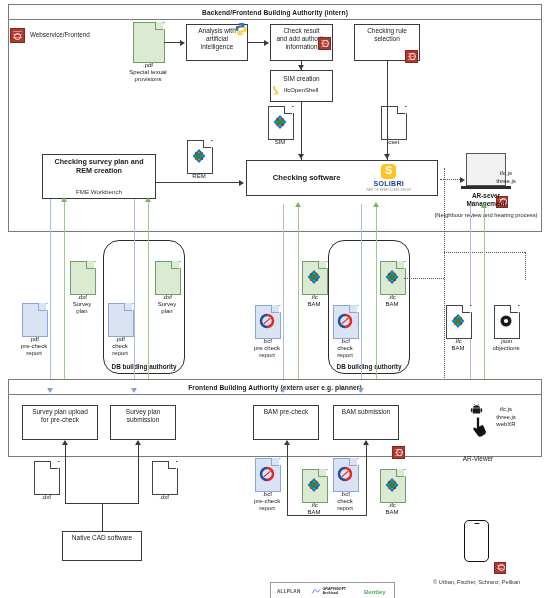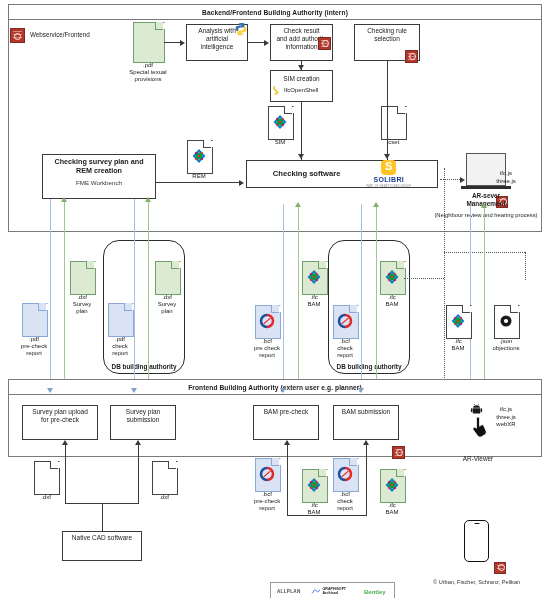--- a/index.html
+++ b/index.html
@@ -12,21 +12,21 @@
   .swim{border:1px solid #7a7a7a;background:#fff;}
   .swim-hdr{position:absolute;left:0;top:0;right:0;height:14px;
             border-bottom:1px solid #7a7a7a;background:#fff;
             font-size:6.6px;font-weight:bold;display:flex;align-items:center;
             justify-content:center;letter-spacing:.1px;}
   .db-cap{border:1px solid #2b2b2b;border-radius:16px;background:transparent;}
   .db-lbl{font-size:6.4px;font-weight:bold;text-align:center;}
 
   
   .pbox{border:1px solid #3a3a3a;background:#fff;display:flex;flex-direction:column;
-        align-items:center;justify-content:flex-start;text-align:center;
+        align-items:center;justify-content:space-between;text-align:center;
         font-size:6.5px;line-height:1.25;padding:2px;}
   .pbox.bold{font-weight:bold;font-size:7.2px;}
   .pbox .sub{font-weight:normal;font-size:6.2px;margin-top:4px;color:#333;}
 
   
   .file{position:absolute;}
   .file .sheet{position:relative;width:100%;height:100%;
        border:1px solid #444;background:#fff;}
   .file .sheet:after{content:"";position:absolute;right:-1px;top:-1px;
        border-style:solid;border-width:0 0 7px 7px;
@@ -200,21 +200,21 @@
         <path d="M16 5 L26 16 L16 27 L6 16 Z" stroke="#0d7dc4"></path>
         <path d="M10 10 L22 22" stroke="#d2006e"></path>
         <path d="M22 10 L10 22" stroke="#e63329"></path>
         <circle cx="16" cy="16" r="4.5" stroke="#00a03c"></circle>
       </g>
     </svg>
   </div>
   <div class="ln h" style="left:156px;top:182px;width:85px;"></div>
   <div class="arrow-r" style="left:239px;top:179.5px;"></div>
 
-  <div class="abs pbox" style="left:246px;top:160px;width:192px;height:28px;justify-content:center;">
+  <div class="abs pbox" style="left:246px;top:160px;width:192px;height:36px;justify-content:center;">
     <div style="display:flex;align-items:center;gap:26px;">
       <span class="bold-lbl" style="font-size:7.6px;">Checking software</span>
       <span style="display:flex;flex-direction:column;align-items:center;gap:1px;">
         <span class="solibri-s">S</span>
         <span class="solibri-t">SOLIBRI</span>
         <span class="solibri-sub">PART OF NEMETSCHEK GROUP</span>
       </span>
     </div>
   </div>
 

